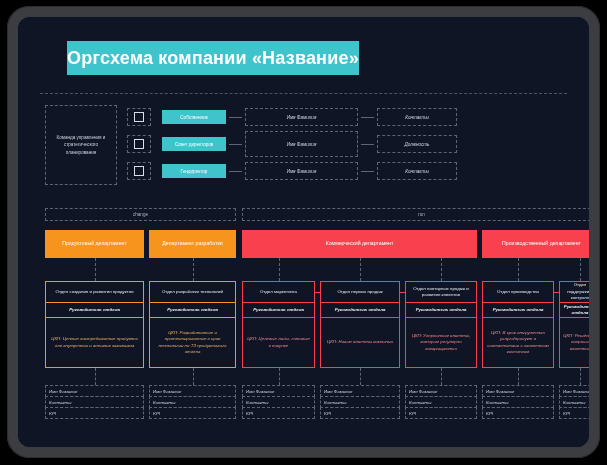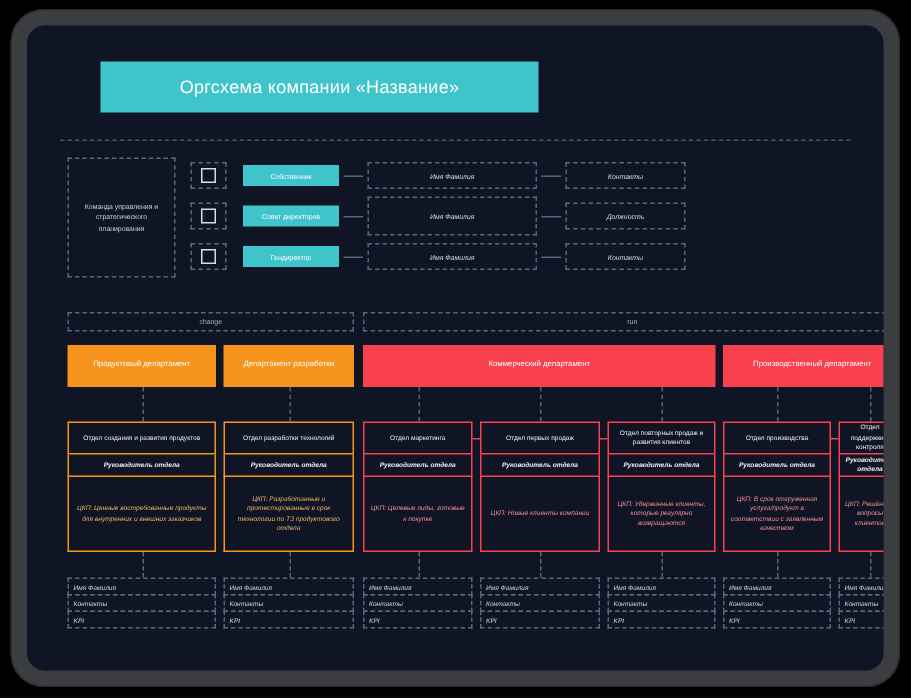--- a/index.html
+++ b/index.html
@@ -10,21 +10,21 @@
   .device{position:absolute;left:7px;top:6px;width:593px;height:452px;
           background:#3b3d40;border-radius:22px;
           box-shadow:0 0 0 1px #2a2c2e inset;}
   .device-inner{position:absolute;left:11px;top:11px;right:11px;bottom:11px;
           background:#0d1220;border-radius:12px;overflow:hidden;}
   .screen{position:absolute;inset:0;background:#0f1524;}
 
   
   .title-bar{position:absolute;left:49px;top:24px;width:292px;height:34px;
              background:#3fc4cc;display:flex;align-items:center;justify-content:center;}
-  .title-bar span{color:#fff;font-size:12px;letter-spacing:.2px;}
+  .title-bar span{color:#fff;font-size:18px;letter-spacing:.2px;font-weight:bold;}
 
   .hr-dash{position:absolute;left:22px;right:22px;top:76px;height:0;
            border-top:1px dashed #4a5466;}
 
   
   .top{position:absolute;left:27px;top:88px;right:22px;height:86px;}
   .team-box{position:absolute;left:0;top:0;width:72px;height:80px;
             border:1px dashed #5b6577;display:flex;align-items:center;
             justify-content:center;text-align:center;padding:0 4px;box-sizing:border-box;}
   .team-box span{color:#c9d2dd;font-size:4.6px;line-height:1.55;}

